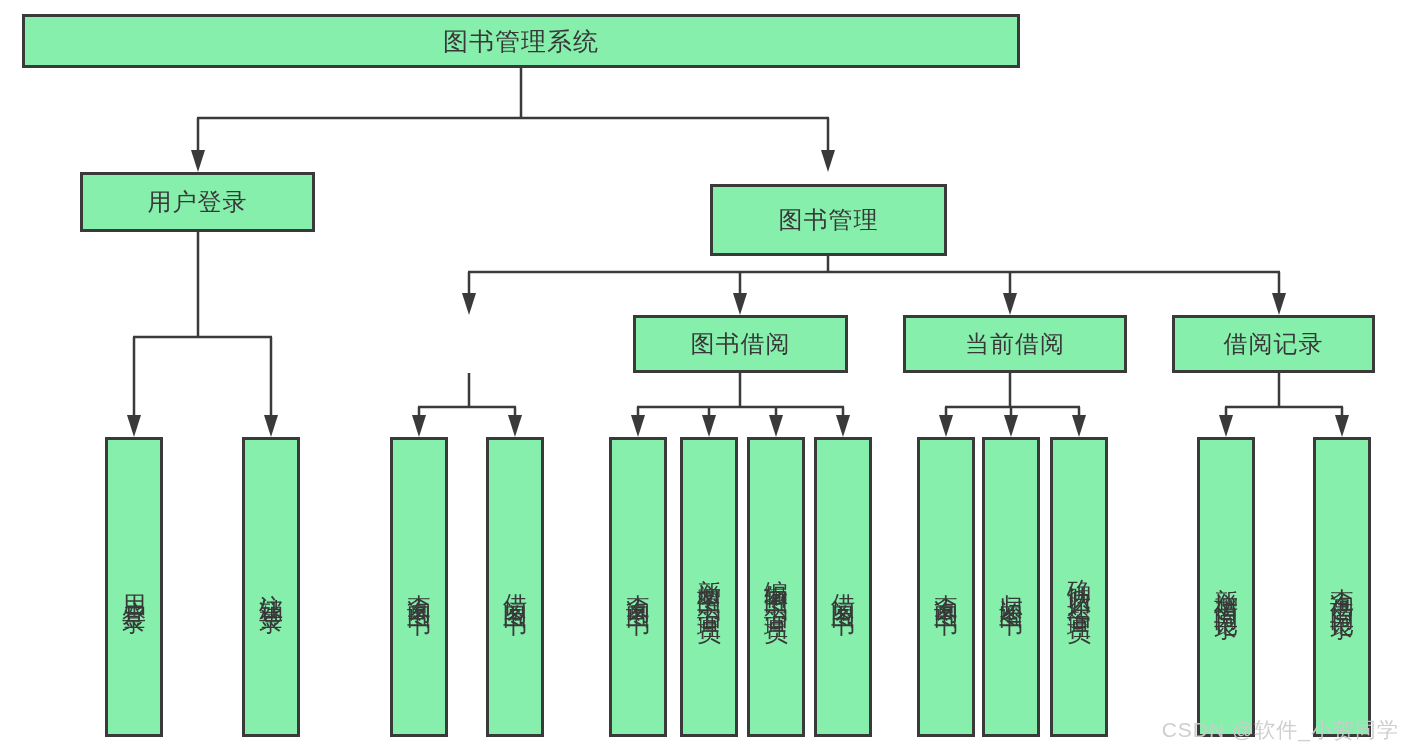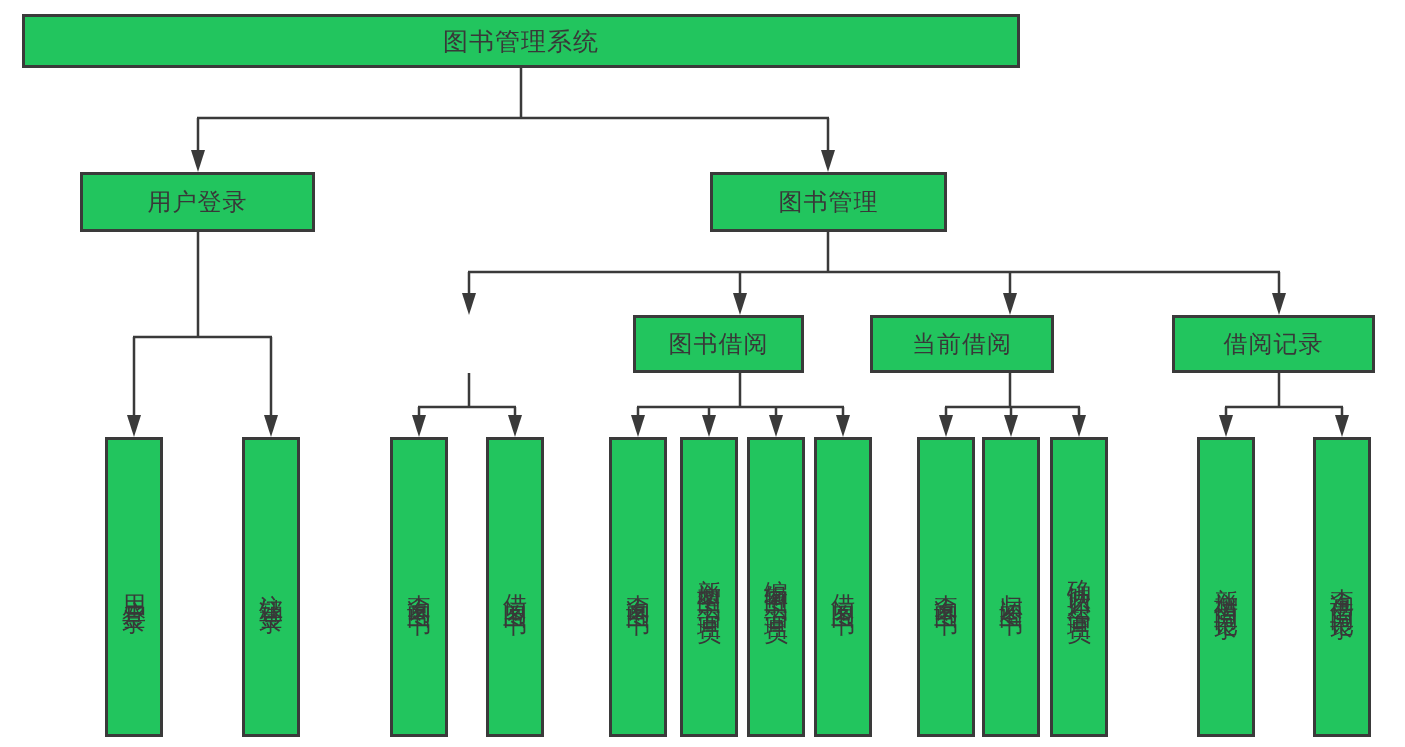--- a/index.html
+++ b/index.html
@@ -18,21 +18,21 @@
   .connectors {
     position: absolute;
     left: 0;
     top: 0;
     z-index: 1;
   }
   .node {
     position: absolute;
     box-sizing: border-box;
     border: 3px solid #3a3a3a;
-    background: #22c55e;
+    background: #86efac;
     color: #383838;
     display: flex;
     align-items: center;
     justify-content: center;
     z-index: 2;
   }
   .h-node {
     font-size: 24px;
     letter-spacing: 1px;
     white-space: nowrap;
@@ -103,38 +103,39 @@
       <polygon points="1004,415 1018,415 1011,437"></polygon>
       <polygon points="1072,415 1086,415 1079,437"></polygon>
       <polygon points="1219,415 1233,415 1226,437"></polygon>
       <polygon points="1335,415 1349,415 1342,437"></polygon>
     </g>
   </svg>
 
   <div class="node h-node root-node" style="left:22px;top:14px;width:998px;height:54px">图书管理系统</div>
 
   <div class="node h-node" style="left:80px;top:172px;width:235px;height:60px">用户登录</div>
-  <div class="node h-node" style="left:710px;top:172px;width:237px;height:60px">图书管理</div>
+  <div class="node h-node" style="left:710px;top:184px;width:237px;height:72px">图书管理</div>
 
-  <div class="node h-node" style="left:633px;top:315px;width:171px;height:58px">图书借阅</div>
-  <div class="node h-node" style="left:870px;top:315px;width:184px;height:58px">当前借阅</div>
+  <div class="node h-node" style="left:633px;top:315px;width:215px;height:58px">图书借阅</div>
+  <div class="node h-node" style="left:903px;top:315px;width:224px;height:58px">当前借阅</div>
   <div class="node h-node" style="left:1172px;top:315px;width:203px;height:58px">借阅记录</div>
 
   <div class="node v-node" style="left:105px;top:437px;width:58px;height:300px">用户登录</div>
   <div class="node v-node" style="left:242px;top:437px;width:58px;height:300px">注销登录</div>
 
   <div class="node v-node" style="left:390px;top:437px;width:58px;height:300px">查询图书</div>
   <div class="node v-node" style="left:486px;top:437px;width:58px;height:300px">借阅图书</div>
 
   <div class="node v-node" style="left:609px;top:437px;width:58px;height:300px">查询图书</div>
   <div class="node v-node" style="left:680px;top:437px;width:58px;height:300px">新增图书（管理员）</div>
   <div class="node v-node" style="left:747px;top:437px;width:58px;height:300px">编辑图书（管理员）</div>
   <div class="node v-node" style="left:814px;top:437px;width:58px;height:300px">借阅图书</div>
 
   <div class="node v-node" style="left:917px;top:437px;width:58px;height:300px">查询图书</div>
   <div class="node v-node" style="left:982px;top:437px;width:58px;height:300px">归还图书</div>
   <div class="node v-node" style="left:1050px;top:437px;width:58px;height:300px">确认归还（管理员）</div>
 
   <div class="node v-node" style="left:1197px;top:437px;width:58px;height:300px">新增借阅记录</div>
   <div class="node v-node" style="left:1313px;top:437px;width:58px;height:300px">查询借阅记录</div>
 
+  <div class="watermark">CSDN @软件_小贺同学</div>
 
 </div>
 
 </body></html>

